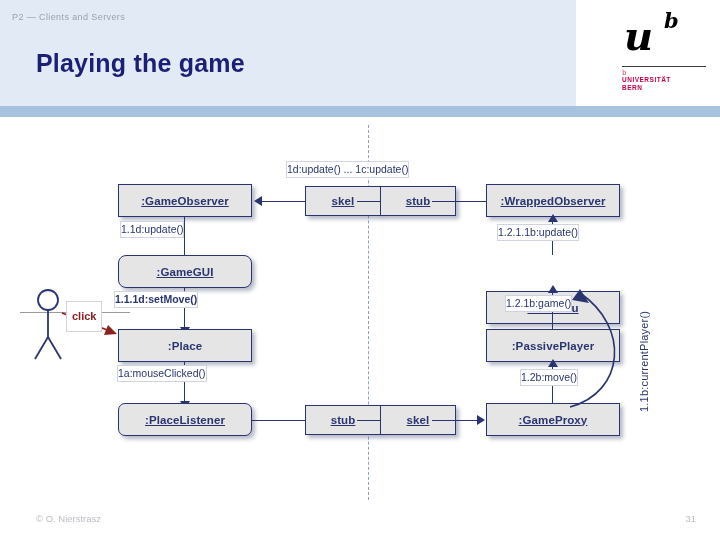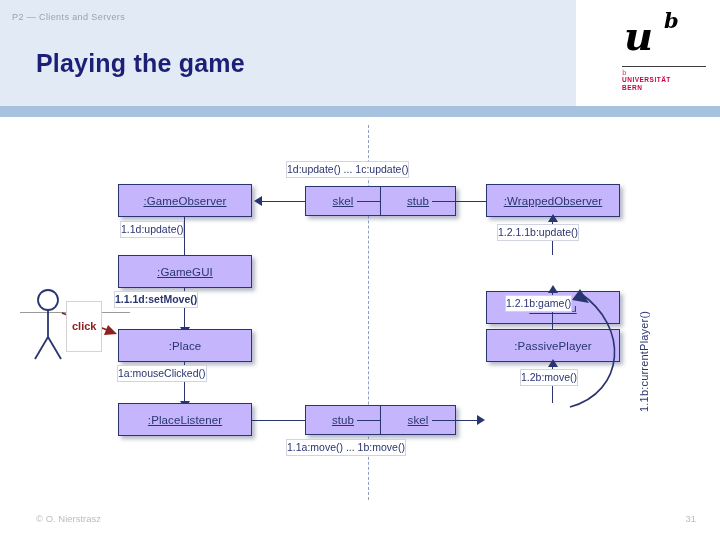--- a/index.html
+++ b/index.html
@@ -77,25 +77,25 @@
   .canvas{position:absolute;left:0;top:117px;width:720px;height:385px;}
 
   .dashline{
     position:absolute;left:368px;top:8px;width:0;height:375px;
     border-left:1px dashed #8f9fc0;
   }
 
   
   .node{
     position:absolute;
-    background:#c4b5fd;
+    background:#e5e5e5;
     border:1.6px solid #2a3570;
     box-shadow:3px 3px 4px rgba(90,100,130,.45);
     color:#2a3570;
-    font-size:11.5px;font-weight:normal;
+    font-size:11.5px;font-weight:bold;
     display:flex;align-items:center;justify-content:center;
     text-align:center;
     box-sizing:border-box;
     letter-spacing:.1px;
   }
   .node.u > span{text-decoration:underline;}
   .node.big{width:134px;height:33px;}
   .node.small{width:76px;height:30px;font-size:11.5px;}
 
   
@@ -130,21 +130,21 @@
     color:#2a3570;font-size:11px;
     transform:rotate(-90deg);
     transform-origin:left top;
     white-space:nowrap;
     letter-spacing:.2px;
   }
   .click-label{
     position:absolute;
     background:#ffffff;border:1px solid #d8d2d2;
     color:#8d2020;font-size:11px;font-weight:bold;
-    padding:18px 5px;white-space:nowrap;line-height:13px;
+    padding:8px 5px;white-space:nowrap;line-height:13px;
   }
   .actor-ground{
     position:absolute;height:0;border-top:1.5px solid #9a9a9a;
   }
   .curve{position:absolute;left:0;top:0;overflow:visible;}
 </style>
 </head>
 <body>
 
 <div class="header-band"></div>
@@ -186,21 +186,21 @@
 
   <div class="hline" style="left:432px;top:84px;width:54px;"></div>
   <div class="hline" style="left:357px;top:84px;width:23px;"></div>
   <div class="hline" style="left:262px;top:84px;width:43px;"></div>
   <div class="arrow-l" style="left:254px;top:79px;"></div>
 
   <div class="vline" style="left:184px;top:100px;height:43px;"></div>
   <div class="arrow-d" style="left:180px;top:140px;"></div>
   <div class="msg" style="left:120px;top:104px;">1.1d:update()</div>
 
-  <div class="node big u" style="left:118px;top:138px;">
+  <div class="node big u" style="left:118px;top:138px;border-radius:8px;">
     <span>:GameGUI</span>
   </div>
   <div class="node big u" style="left:486px;top:138px;margin-top:36px;">
     <span>:Gomoku</span>
   </div>
 
   <div class="vline" style="left:552px;top:100px;height:38px;"></div>
   <div class="arrow-u" style="left:548px;top:97px;"></div>
   <div class="msg" style="left:497px;top:107px;">1.2.1.1b:update()</div>
 
@@ -220,36 +220,38 @@
   <div class="msg" style="left:505px;top:178px;">1.2.1b:game()</div>
 
   <div class="vline" style="left:184px;top:245px;height:42px;"></div>
   <div class="arrow-d" style="left:180px;top:284px;"></div>
   <div class="msg" style="left:117px;top:248px;">1a:mouseClicked()</div>
 
   <div class="vline" style="left:552px;top:245px;height:41px;"></div>
   <div class="arrow-u" style="left:548px;top:242px;"></div>
   <div class="msg" style="left:520px;top:252px;">1.2b:move()</div>
 
-  <div class="node big u" style="left:118px;top:286px;">
+  <div class="node big u" style="left:118px;top:286px;border-radius:7px;">
     <span>:PlaceListener</span>
   </div>
   <div class="node small u" style="left:305px;top:288px;">
     <span>stub</span>
   </div>
   <div class="node small u" style="left:380px;top:288px;">
     <span>skel</span>
+  </div>
+  <div class="node big u" style="left:486px;top:286px;">
+    <span>:GameProxy</span>
   </div>
 
   <div class="hline" style="left:252px;top:303px;width:53px;"></div>
   <div class="hline" style="left:357px;top:303px;width:23px;"></div>
   <div class="hline" style="left:432px;top:303px;width:46px;"></div>
   <div class="arrow-r" style="left:477px;top:298px;"></div>
 
-  <div class="msg" style="left:286px;top:322px;">1.1a:move() ... 1b:move()</div>
 
   <svg class="curve" width="720" height="385">
     <path d="M 570 290 C 625 275, 630 210, 580 176" fill="none" stroke="#2a3570" stroke-width="1.6"></path>
     <polygon points="580,172 589,186 572,183" fill="#2a3570"></polygon>
   </svg>
 
   <div class="vlabel" style="left:638px;top:295px;">1.1b:currentPlayer()</div>
 
   <div class="actor-ground" style="left:20px;top:195px;width:110px;"></div>
   <svg class="actor" style="position:absolute;left:30px;top:172px;" width="52" height="72">

